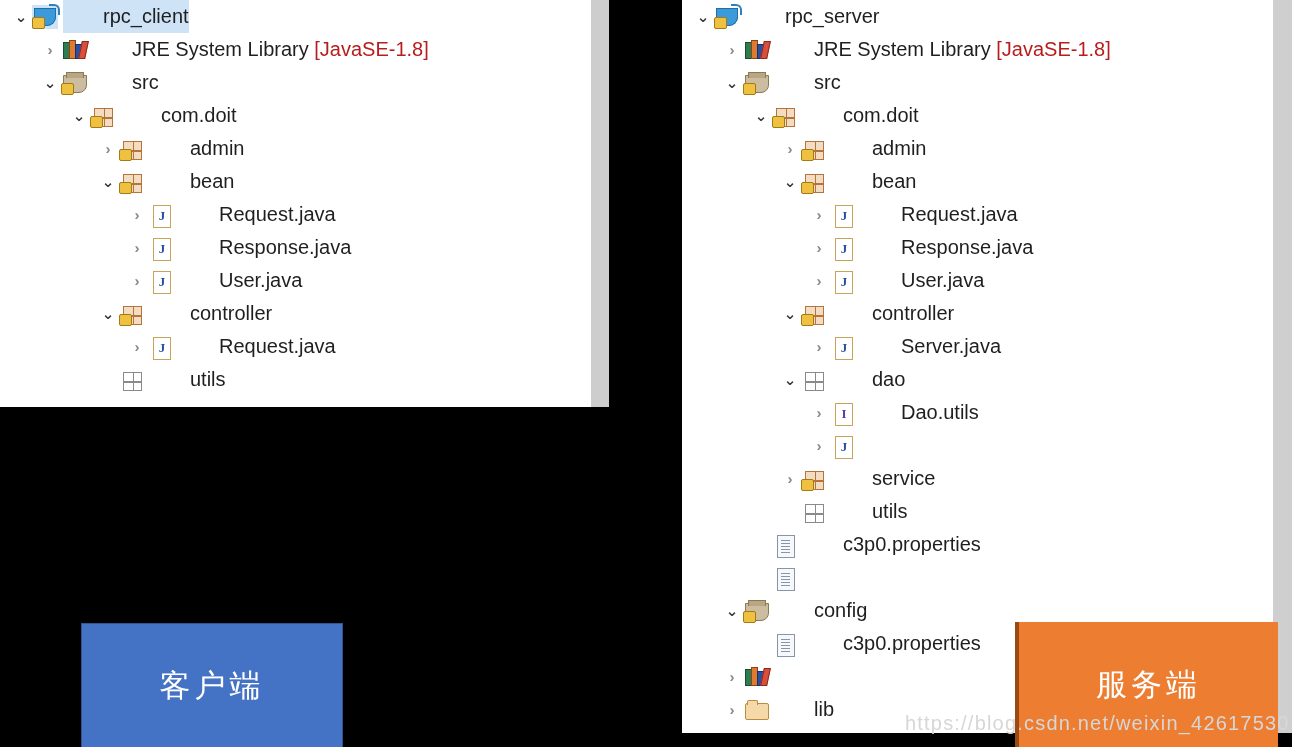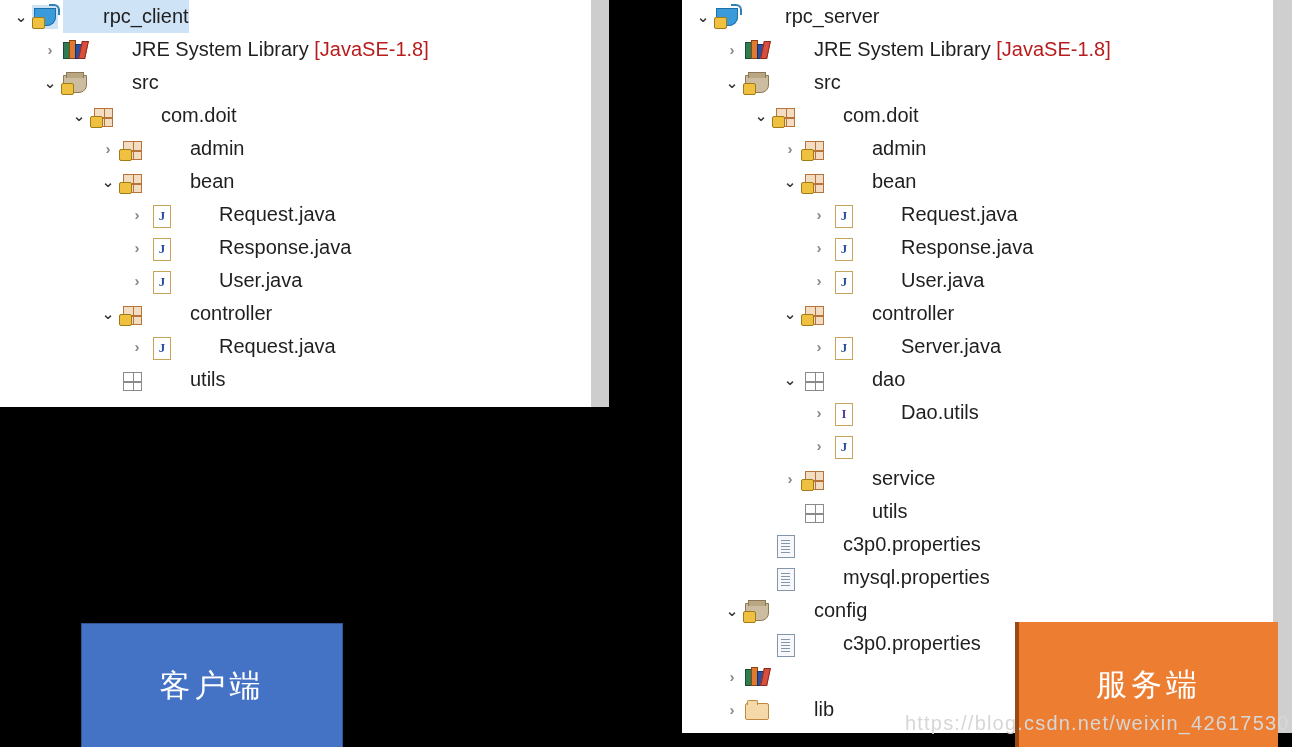--- a/index.html
+++ b/index.html
@@ -414,21 +414,20 @@
             <i class="ic-file"></i>
           </span>
           <span class="label">c3p0.properties</span>
         </div>
         <div class="row">
           <span class="indent" style="width: 68px;"></span>
           <span class="twisty none"></span>
           <span class="ico">
             <i class="ic-file"></i>
           </span>
-          <span class="label">mysql.properties</span>
         </div>
         <div class="row">
           <span class="indent" style="width: 39px;"></span>
           <span class="twisty open">⌄</span>
           <span class="ico">
             <i class="ic-srcfolder"></i>
             <i class="ic-warn"></i>
           </span>
           <span class="label">config</span>
         </div>

